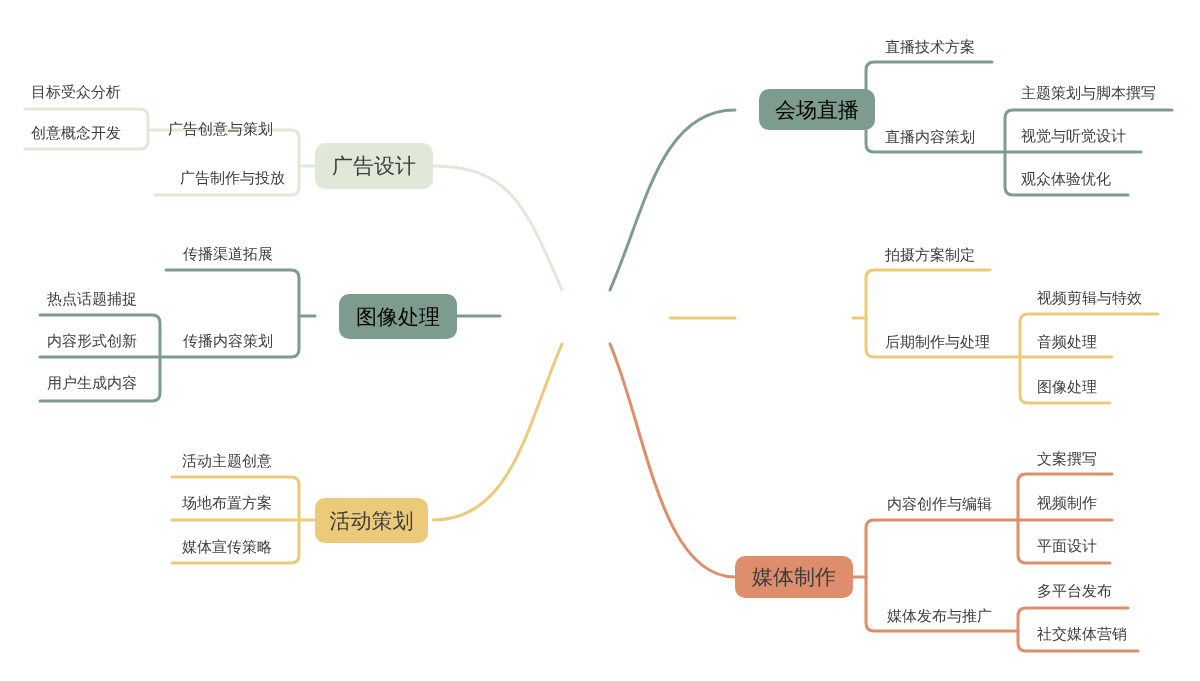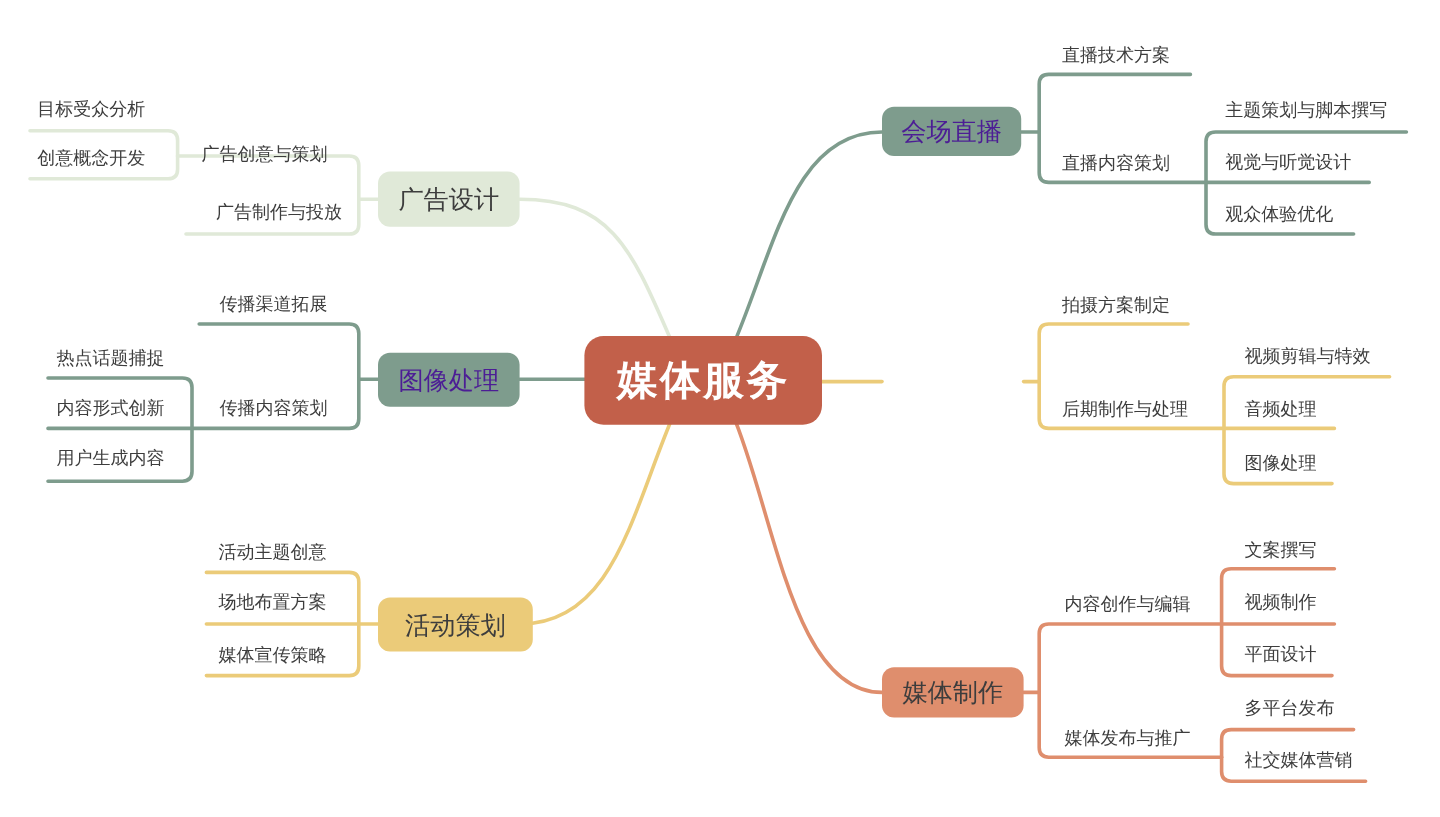--- a/index.html
+++ b/index.html
@@ -20,21 +20,21 @@
   .st-salmon{stroke:var(--salmon);}
   .st-pale{stroke:var(--pale-green);}
   .node{
     position:absolute;z-index:2;display:flex;align-items:center;justify-content:center;
     border-radius:10px;font-size:21px;font-weight:500;white-space:nowrap;
   }
   .central{
     border-radius:16px;font-size:34px;font-weight:700;letter-spacing:2px;
     background:var(--center-bg);color:var(--center-text);
   }
-  .bg-sage{background:var(--sage);color:#4c1d95;}
+  .bg-sage{background:var(--sage);color:#000000;margin-left:24px;}
   .bg-yellow{background:var(--yellow);color:var(--text-dark);}
   .bg-salmon{background:var(--salmon);color:var(--text-dark);}
   .bg-pale{background:var(--pale-green);color:var(--text-dark);}
   .label{
     position:absolute;z-index:1;font-size:15px;color:var(--text-dark);
     white-space:nowrap;line-height:20px;
   }
 </style>
 </head>
 <body>
@@ -87,28 +87,27 @@
     </g>
 
     <g>
       <path class="st-yellow" d="M562 344 C527 425 512 520 433 520"></path>
       <path class="st-yellow" d="M315 520 L172 520"></path>
       <path class="st-yellow" d="M299 520 L299 485 Q299 477 291 477 L172 477"></path>
       <path class="st-yellow" d="M299 520 L299 555 Q299 563 291 563 L172 563"></path>
     </g>
   </svg>
 
-  <div class="node central" style="left:487px;top:280px;width:198px;height:74px;">媒体服务</div>
 
   <div class="node bg-sage" style="left:735px;top:89px;width:116px;height:41px;">会场直播</div>
   <div class="node bg-salmon" style="left:735px;top:556px;width:118px;height:42px;">媒体制作</div>
 
   <div class="node bg-pale" style="left:315px;top:143px;width:118px;height:46px;">广告设计</div>
   <div class="node bg-sage" style="left:315px;top:294px;width:118px;height:45px;">图像处理</div>
-  <div class="node bg-yellow" style="left:315px;top:498px;width:129px;height:45px;">活动策划</div>
+  <div class="node bg-yellow" style="left:315px;top:498px;width:113px;height:45px;">活动策划</div>
 
   <div class="label" style="left:885px;top:37px;">直播技术方案</div>
   <div class="label" style="left:885px;top:127px;">直播内容策划</div>
   <div class="label" style="left:1021px;top:83px;">主题策划与脚本撰写</div>
   <div class="label" style="left:1021px;top:126px;">视觉与听觉设计</div>
   <div class="label" style="left:1021px;top:169px;">观众体验优化</div>
 
   <div class="label" style="left:885px;top:245px;">拍摄方案制定</div>
   <div class="label" style="left:885px;top:332px;">后期制作与处理</div>
   <div class="label" style="left:1037px;top:288px;">视频剪辑与特效</div>

